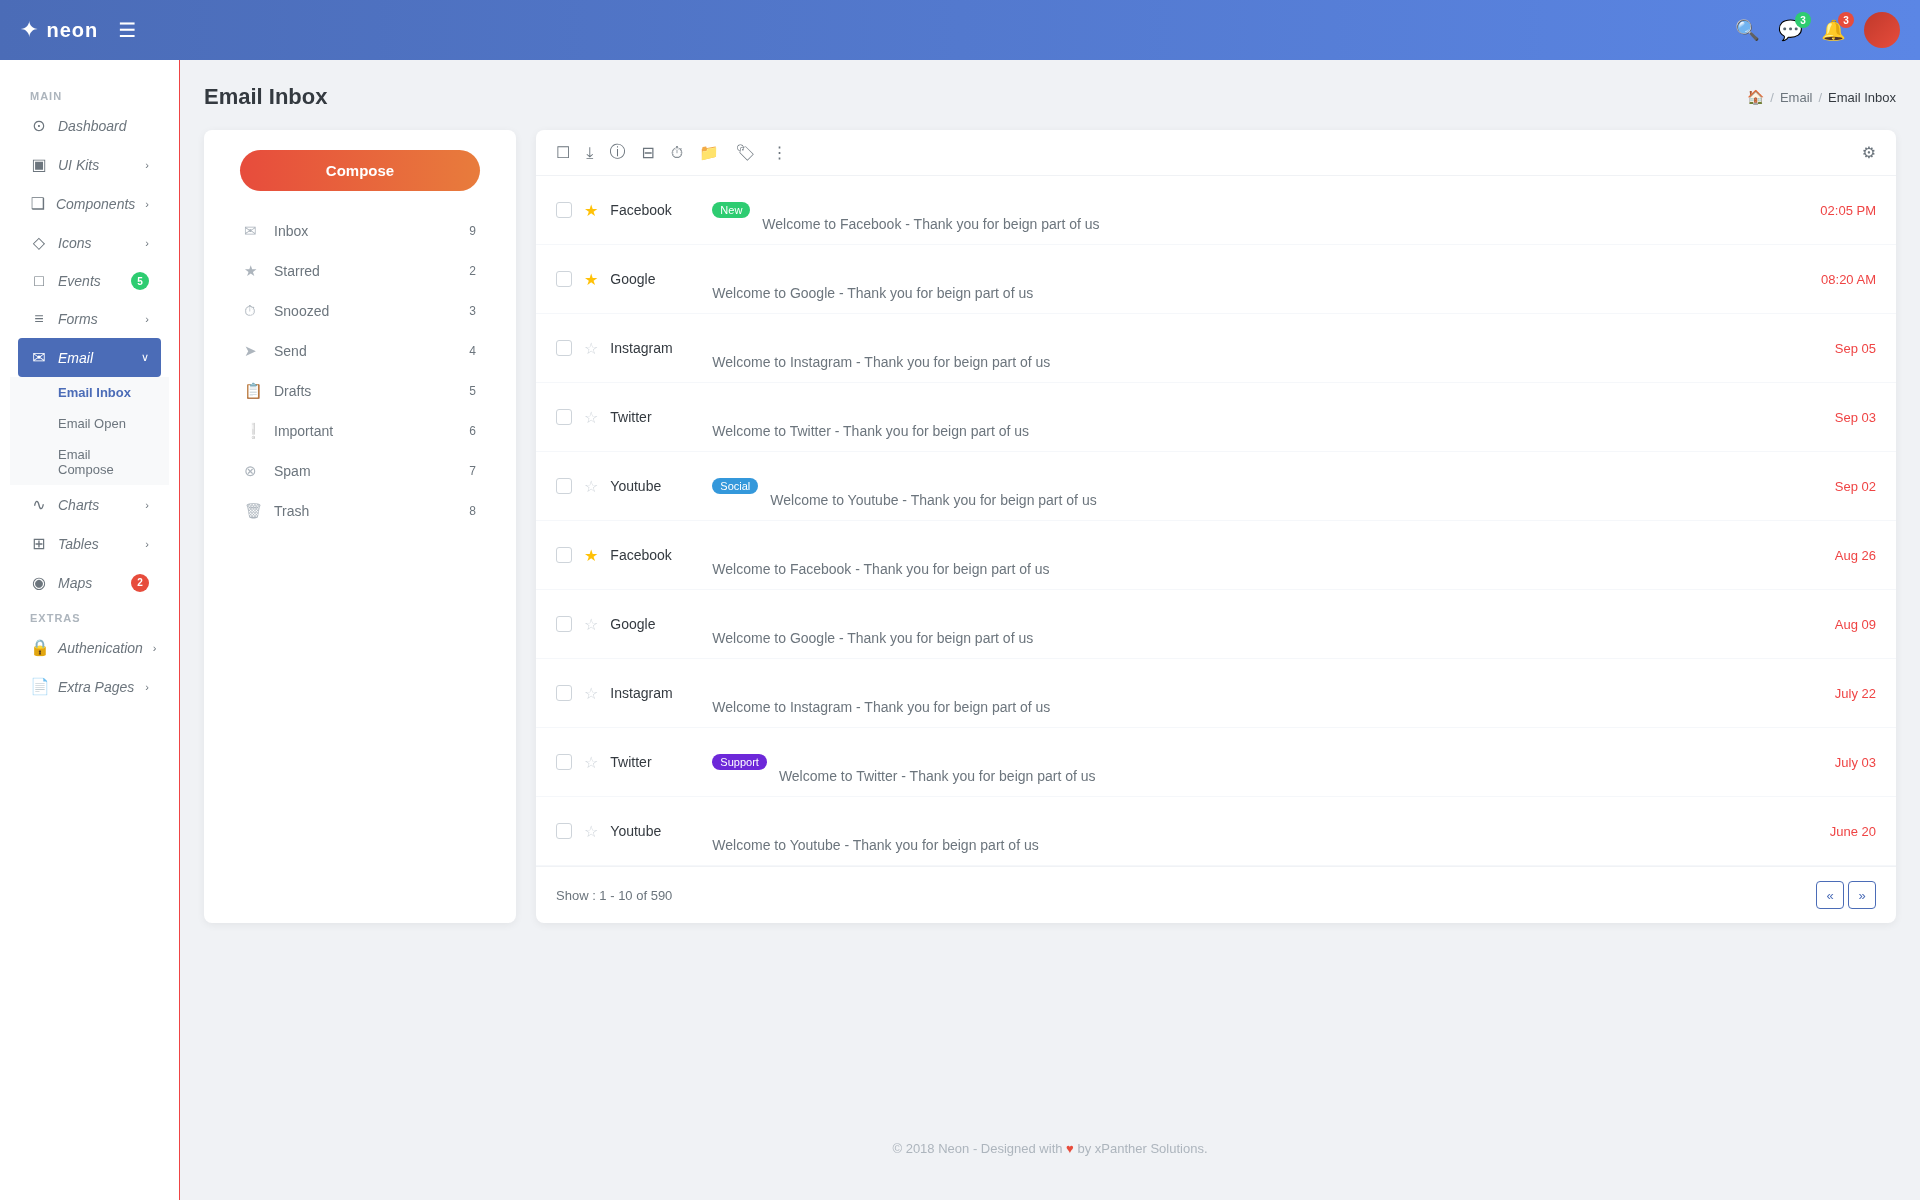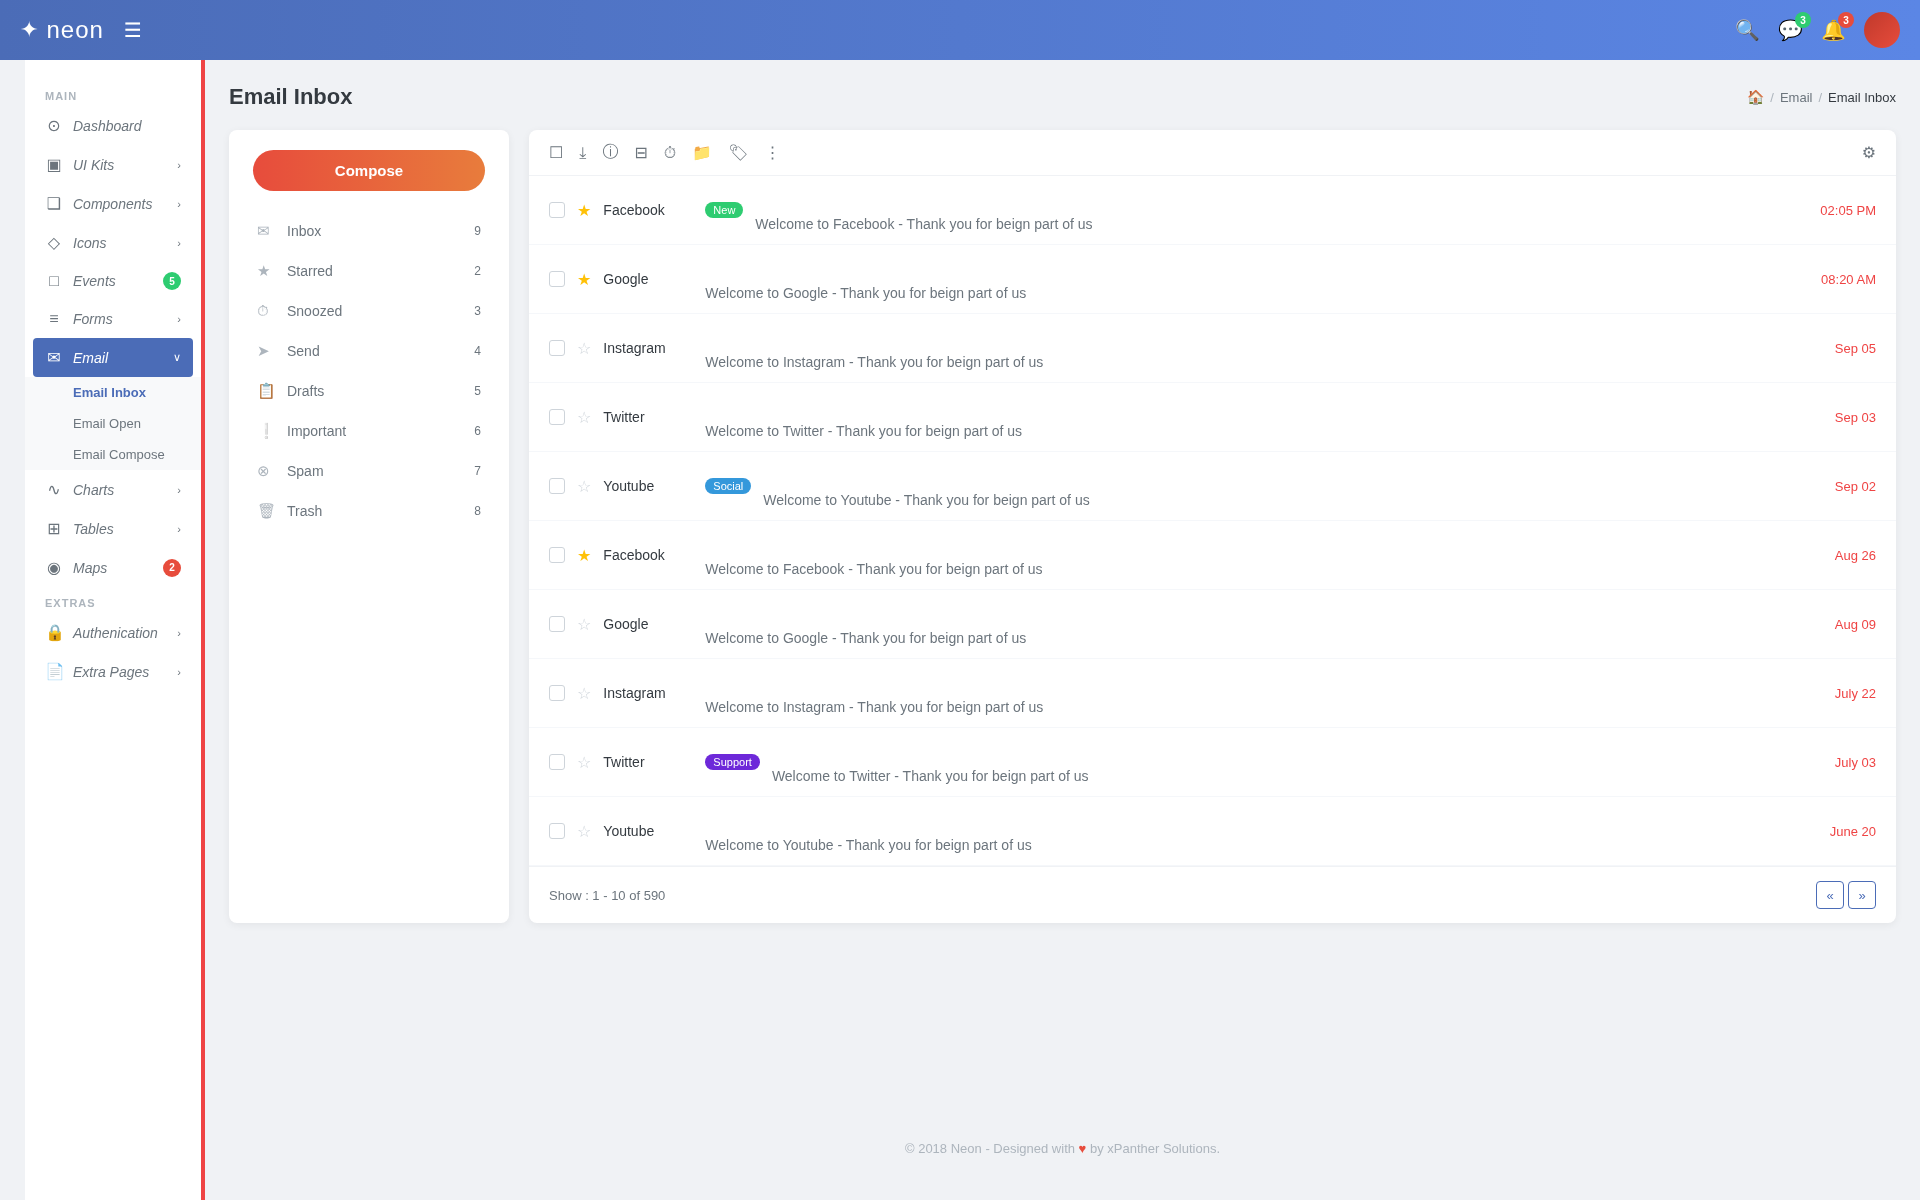--- a/index.html
+++ b/index.html
@@ -14,21 +14,21 @@
       align-items: center;
       padding: 0 20px;
       justify-content: space-between;
       position: fixed;
       top: 0; left: 0; right: 0;
       z-index: 100;
     }
     .topnav-left { display: flex; align-items: center; gap: 20px; }
     .logo { display: flex; align-items: center; gap: 8px; }
     .logo-icon { color: #fff; font-size: 22px; }
-    .logo-text { color: #fff; font-size: 24px; font-weight: 400; letter-spacing: 1px; }
+    .logo-text { color: #fff; font-size: 20px; font-weight: 700; letter-spacing: 1px; }
     .hamburger { color: #fff; font-size: 20px; cursor: pointer; }
     .topnav-right { display: flex; align-items: center; gap: 18px; }
     .nav-icon-btn { position: relative; cursor: pointer; color: #fff; font-size: 20px; }
     .nav-badge {
       position: absolute;
       top: -6px; right: -8px;
       background: #2ecc71;
       color: #fff;
       font-size: 10px;
       border-radius: 50%;
@@ -40,25 +40,24 @@
     .avatar { width: 36px; height: 36px; border-radius: 50%; background: #c0392b; overflow: hidden; cursor: pointer; }
     .avatar-img { width: 100%; height: 100%; object-fit: cover; background: linear-gradient(135deg, #c0392b, #e74c3c); }
 
     
     .layout { display: flex; margin-top: 60px; min-height: 1140px; }
 
     
     .sidebar {
       width: 180px;
       background: #fff;
-      padding: 20px 0;
+      padding: 20px 10px;
       flex-shrink: 0;
-      border-right: 4px solid #ef4444;
+      border-right: 1px solid #ef4444;
       min-height: 100%;
-      margin-left: 25px;
     }
     .sidebar-section-label {
       font-size: 11px;
       color: #adb5bd;
       font-weight: 600;
       text-transform: uppercase;
       letter-spacing: 1px;
       padding: 10px 20px 4px;
     }
     .sidebar-item {
@@ -119,24 +118,24 @@
     .breadcrumb a { color: #6c757d; text-decoration: none; }
     .breadcrumb .sep { color: #adb5bd; }
     .breadcrumb .current { color: #343a40; font-weight: 500; }
     .home-icon { font-size: 14px; }
 
     
     .email-layout { display: flex; gap: 20px; }
 
     
     .email-sidebar {
-      width: 280px;
+      width: 312px;
       background: #fff;
       border-radius: 8px;
-      padding: 20px 4px;
+      padding: 20px 16px;
       flex-shrink: 0;
       box-shadow: 0 2px 8px rgba(0,0,0,0.06);
     }
     .compose-btn {
       display: block;
       margin: 0 20px 20px;
       background: linear-gradient(90deg, #e74c3c, #e87c3c);
       color: #fff;
       border: none;
       border-radius: 25px;

